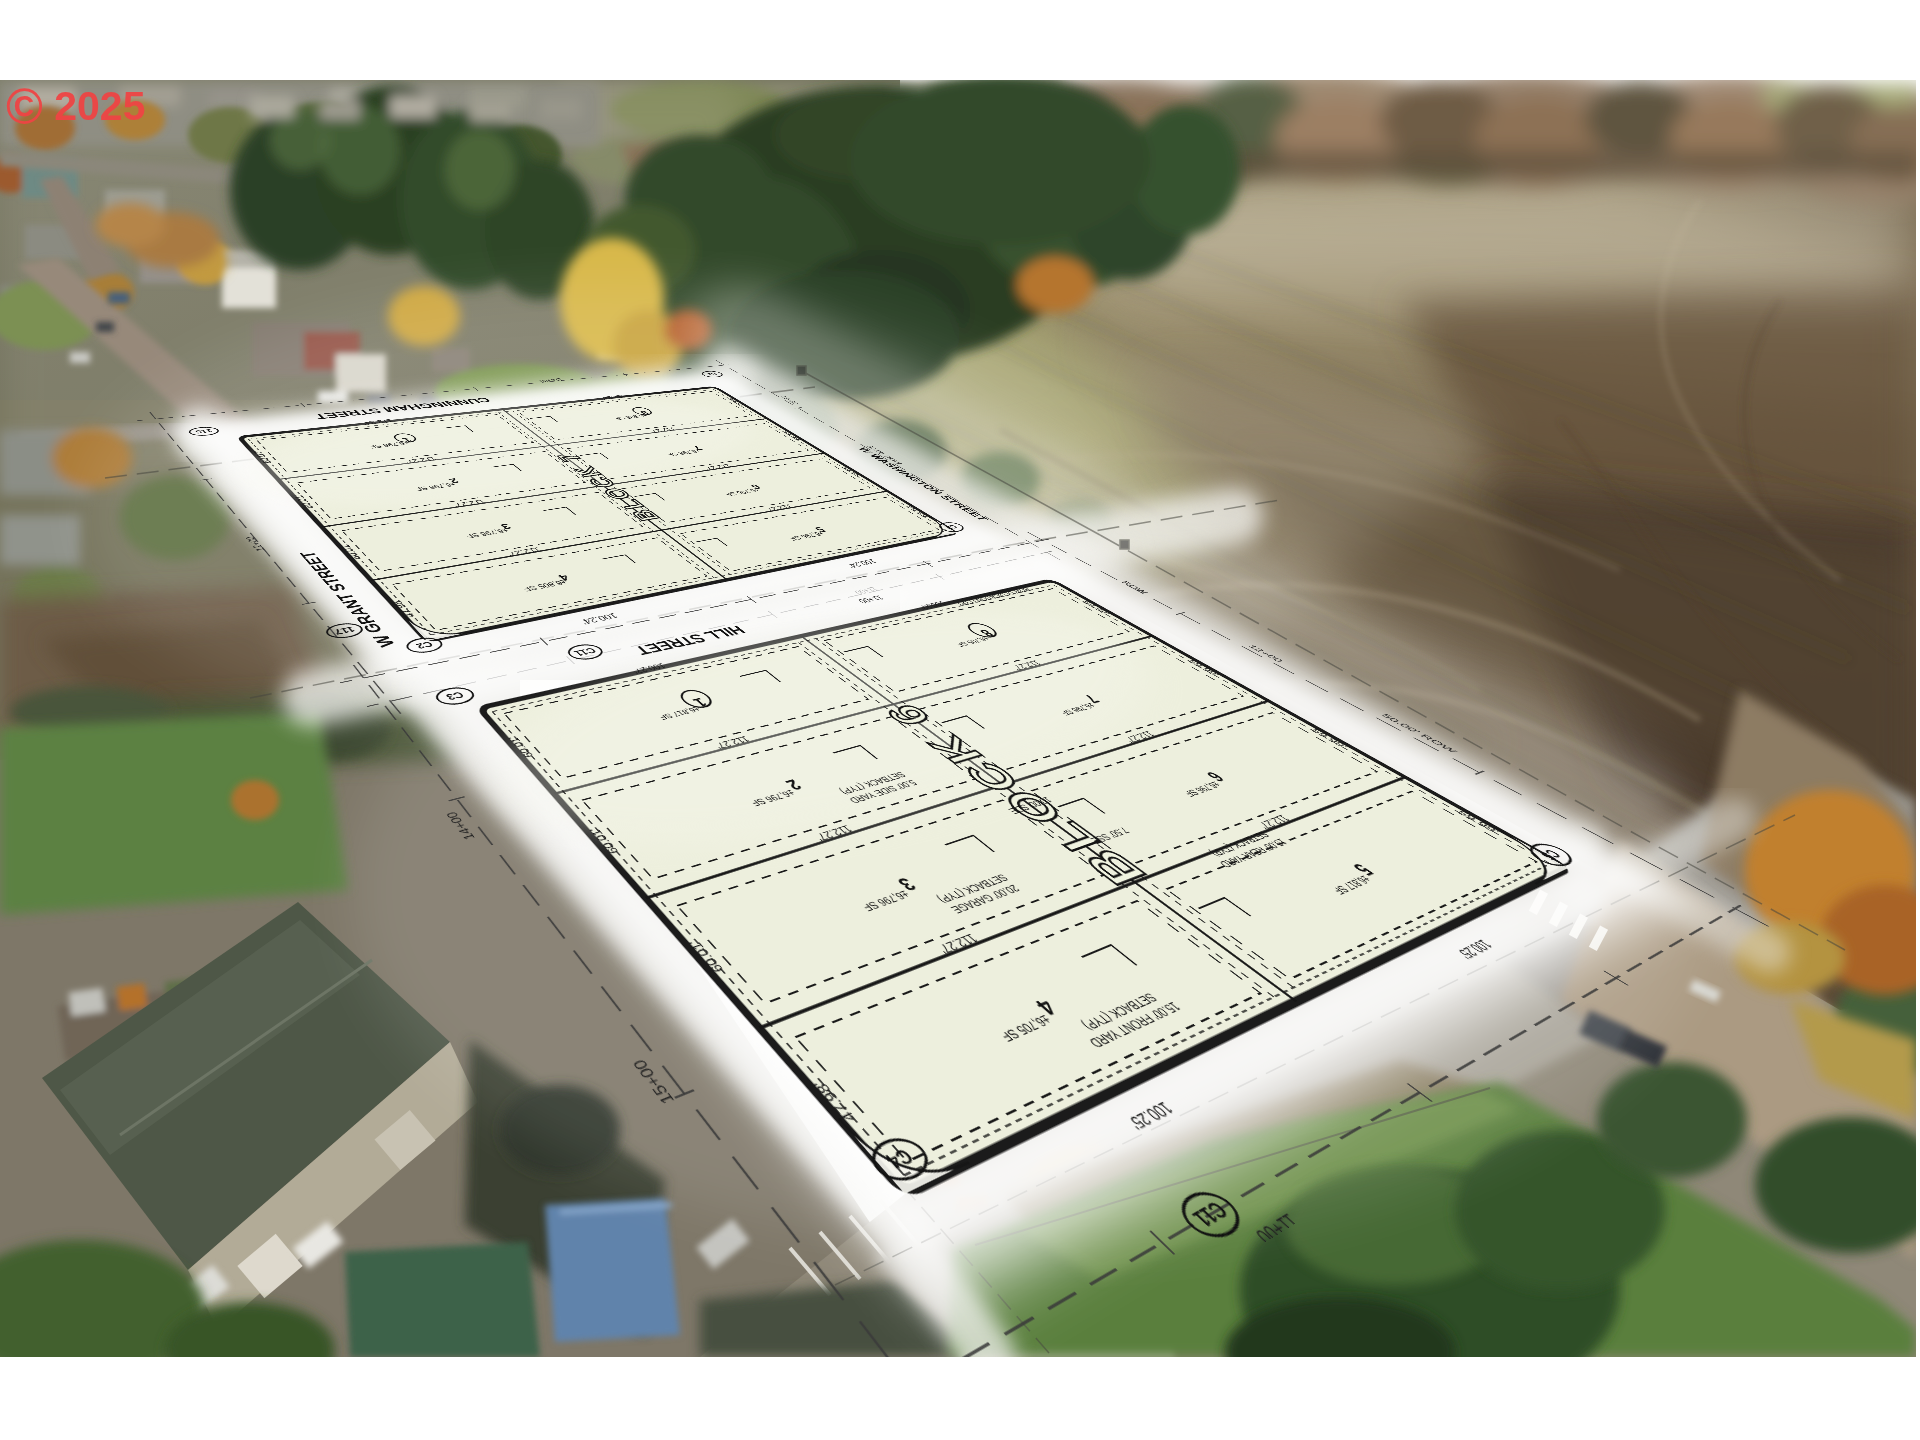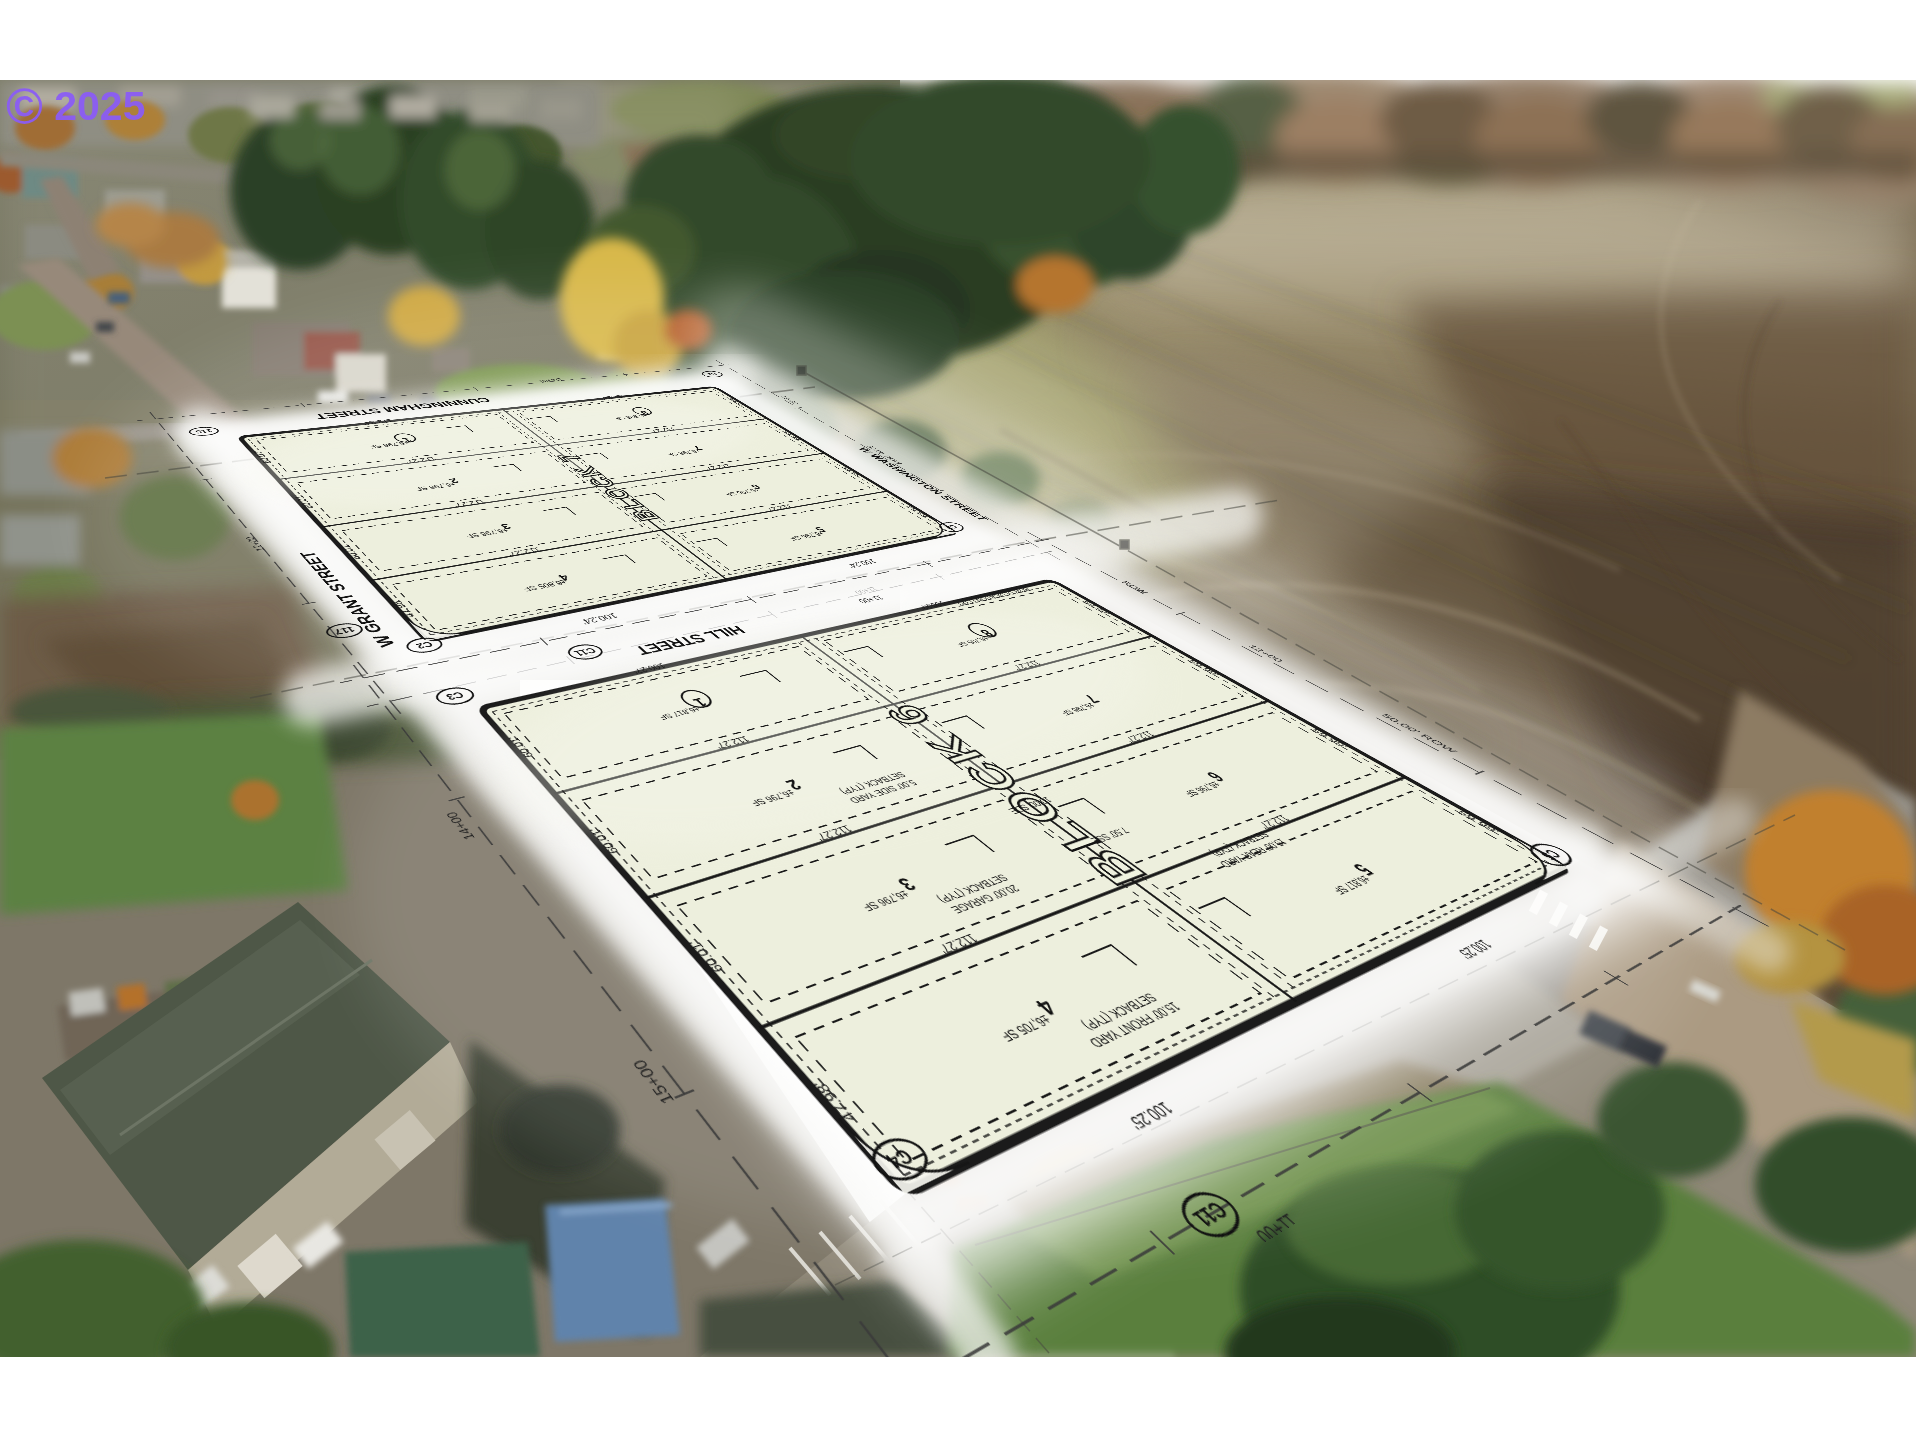--- a/index.html
+++ b/index.html
@@ -711,15 +711,15 @@
     <text x="180" y="467" text-anchor="middle" transform="rotate(180 180 464)">C11</text>
     <text x="170" y="41" text-anchor="middle" transform="rotate(180 170 38)">C11</text>
   </g>
 </svg>
 </div>
 
 <div class="band" style="left:0;top:0;width:1920px;height:80px;"></div>
 <div class="band" style="left:0;top:1357px;width:1920px;height:83px;"></div>
 <div class="band" style="left:1916px;top:0;width:4px;height:1440px;"></div>
 
-<div style="position:absolute;left:6px;top:78px;color:#8b5cf6;opacity:0.94;font-weight:bold;font-size:41px;"><span style="font-size:50px;vertical-align:-4px;">©</span> 2025</div>
+<div style="position:absolute;left:6px;top:78px;color:#ef4444;opacity:0.94;font-weight:bold;font-size:41px;"><span style="font-size:50px;vertical-align:-4px;">©</span> 2025</div>
 
 </div>
 
 </body></html>

